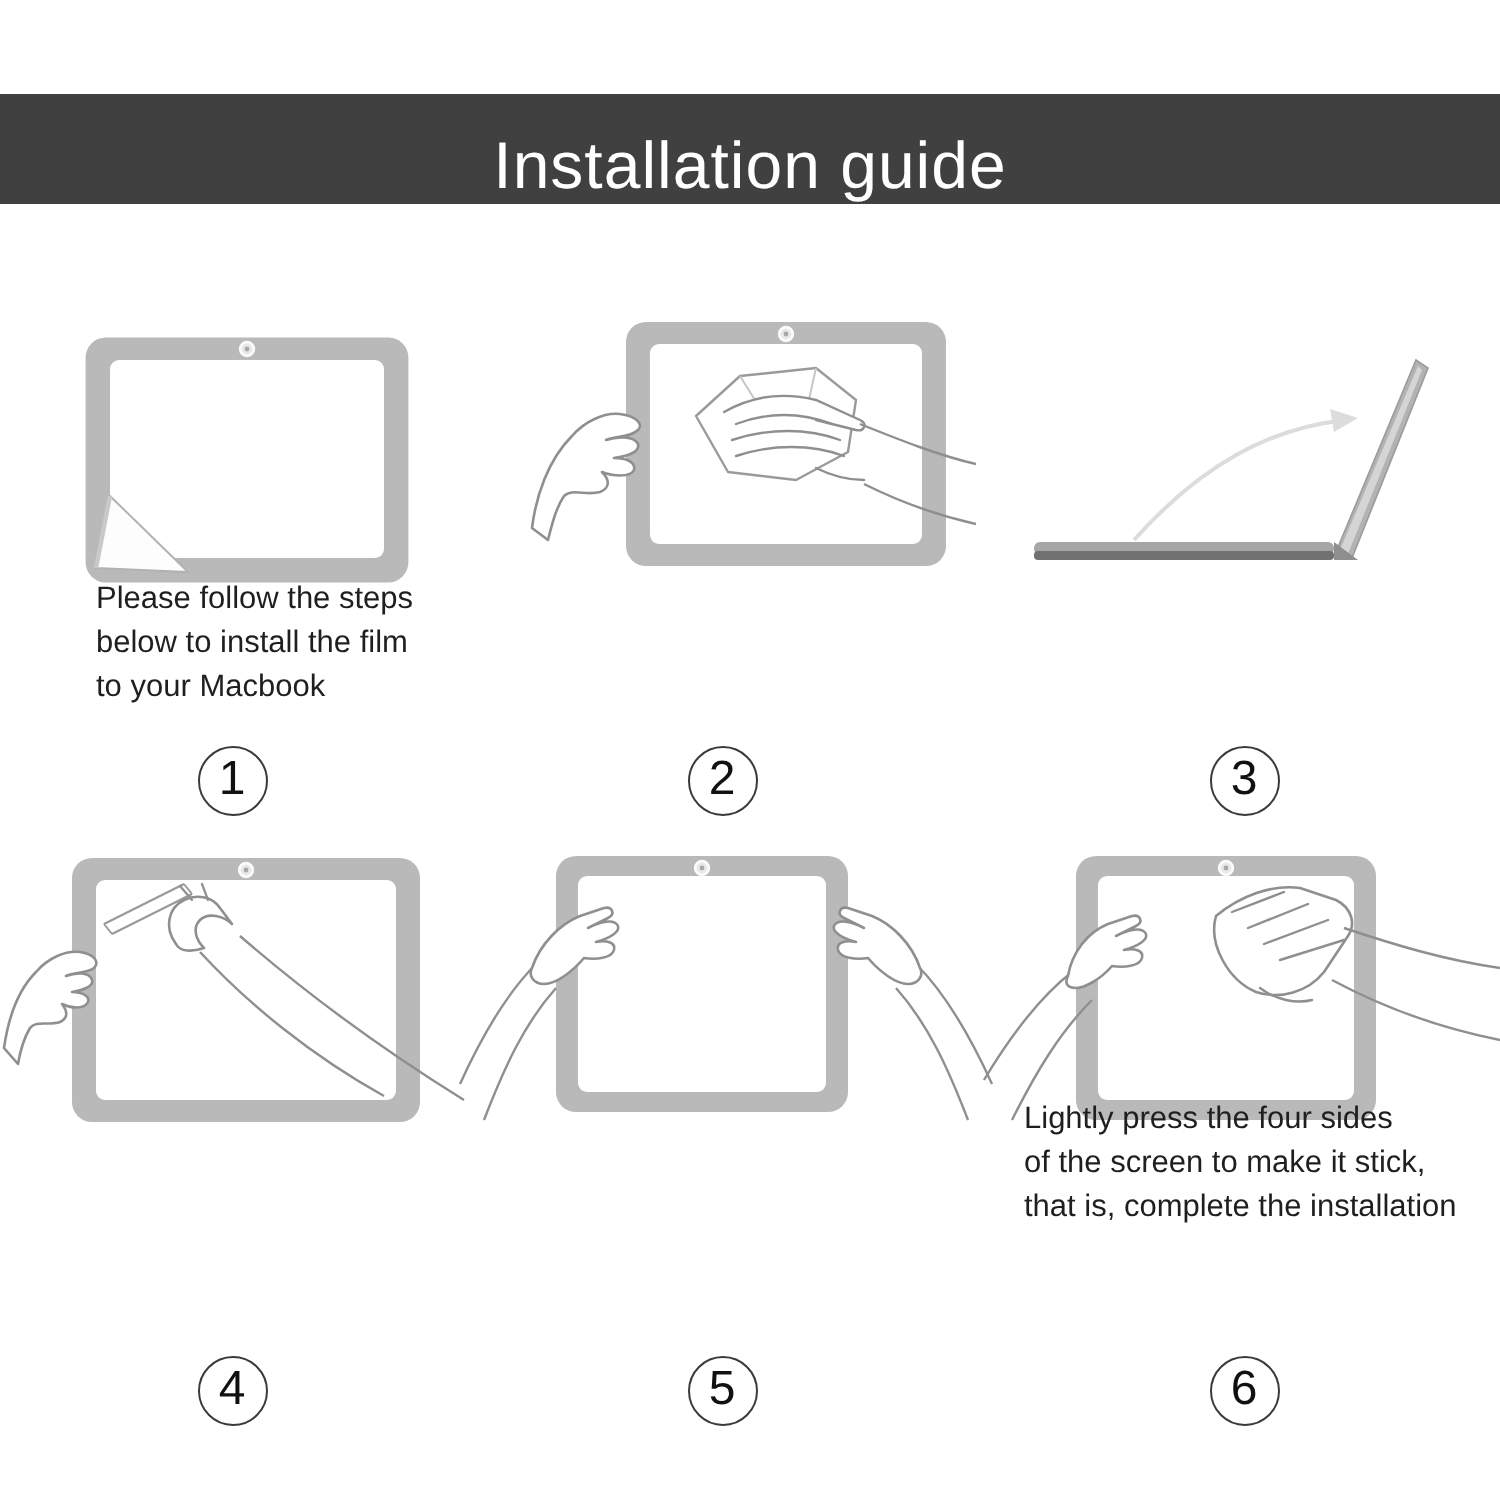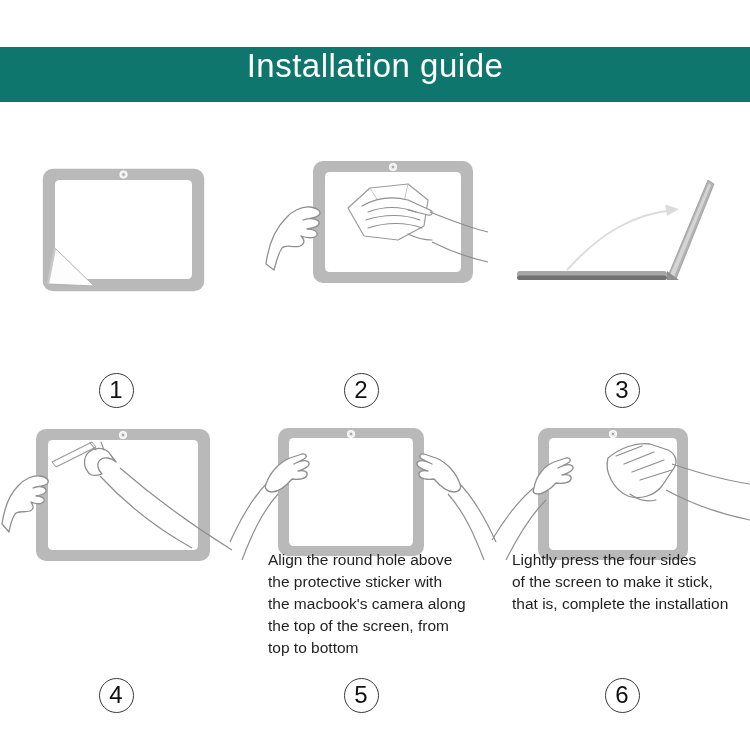--- a/index.html
+++ b/index.html
@@ -1,19 +1,19 @@
 <!DOCTYPE html>
 <html><head>
 <meta charset="utf-8">
 <style>
   html,body{margin:0;padding:0;background:#fff;}
   #page{position:relative;width:750px;height:750px;background:#ffffff;overflow:hidden;
         font-family:"Liberation Sans", sans-serif;margin:0 auto;}
-  .header{position:absolute;left:0;top:47px;width:750px;height:55px;background:#0f766e;
-          display:flex;align-items:flex-start;justify-content:center;}
+  .header{position:absolute;left:0;top:47px;width:750px;height:55px;background:#404040;
+          display:flex;align-items:flex-end;justify-content:center;}
   .header-title{color:#ffffff;font-size:33px;letter-spacing:.5px;}
   .ill{position:absolute;}
   .step-text{position:absolute;font-size:15.5px;line-height:22px;color:#1f1f1f;
              white-space:pre-line;}
   .num-circle{position:absolute;width:35px;height:35px;border:1.6px solid #3a3a3a;
               border-radius:50%;display:flex;align-items:center;justify-content:center;
               font-size:24px;color:#111;background:#fff;box-sizing:border-box;}
   svg{display:block;}
 </style>
 </head>
@@ -101,25 +101,23 @@
       <circle cx="123" cy="10" r="1.2" fill="#a8a8a8"></circle>
       <path d="M2 116 C14 96 28 76 46 62 M16 136 C28 112 40 92 56 76" stroke="#8f8f8f" stroke-width="1.2" fill="none"></path>
       <path d="M44 64 C46 52 54 42 64 38 L76 34 C80 33 82 37 78 39 L68 44 C74 41 81 39 83 43 C84 46 79 49 72 51 C77 50 82 51 81 55 C80 59 72 60 66 59 C60 66 52 70 48 70 C44 70 42 68 44 64 Z" fill="#ffffff" stroke="#8f8f8f" stroke-width="1.3" stroke-linejoin="round"></path>
       <path d="M118 34 C130 24 146 18 160 20 L178 26 C186 30 188 38 184 44 L172 62 C164 72 150 76 138 72 C124 66 114 48 118 34 Z" fill="#ffffff" stroke="#8f8f8f" stroke-width="1.3" stroke-linejoin="round"></path>
       <path d="M126 32 L152 22 M134 40 L164 28 M142 48 L174 36 M150 56 L182 46" stroke="#8f8f8f" stroke-width="1.2" stroke-linecap="round"></path>
       <path d="M140 70 C148 76 158 78 166 76" stroke="#8f8f8f" stroke-width="1.2" fill="none" stroke-linecap="round"></path>
       <path d="M182 40 C206 48 232 56 260 60 M176 66 C202 80 230 90 260 96" stroke="#8f8f8f" stroke-width="1.2" fill="none"></path>
     </svg>
   </div>
 
-  <div class="step-text" style="left:268px;top:549px;width:232px">Align the round hole above
-the protective sticker with
-the macbook's camera along
-the top of the screen, from
-top to bottom</div>
+  <div class="step-text" style="left:48px;top:289px;width:200px">Please follow the steps
+below to install the film
+to your Macbook</div>
   <div class="step-text" style="left:512px;top:549px;width:240px">Lightly press the four sides
 of the screen to make it stick,
 that is, complete the installation</div>
 
   <div class="num-circle" style="left:98.5px;top:372.5px">1</div>
   <div class="num-circle" style="left:343.5px;top:372.5px">2</div>
   <div class="num-circle" style="left:604.5px;top:372.5px">3</div>
   <div class="num-circle" style="left:98.5px;top:677.5px">4</div>
   <div class="num-circle" style="left:343.5px;top:677.5px">5</div>
   <div class="num-circle" style="left:604.5px;top:677.5px">6</div>

